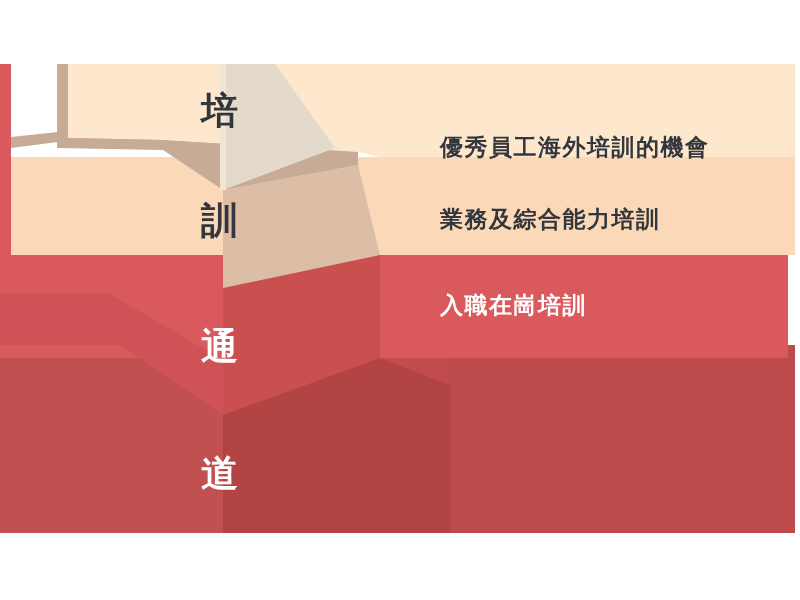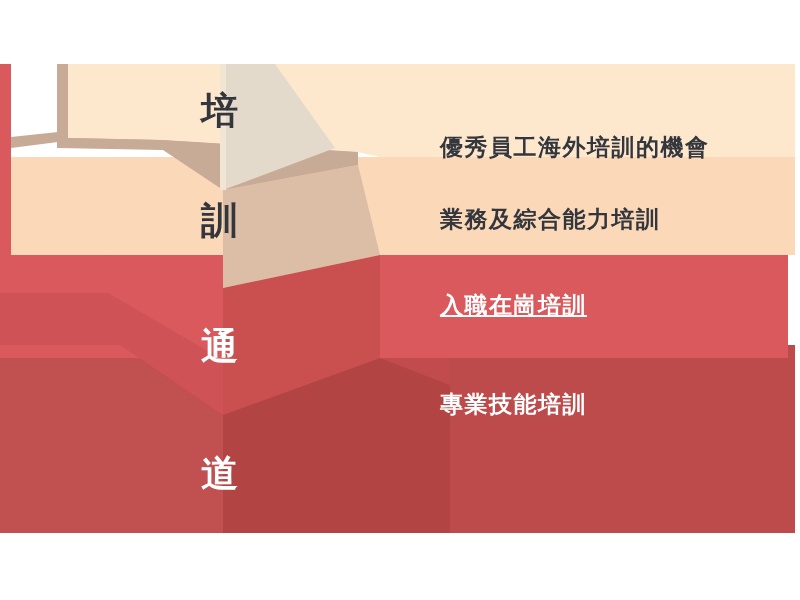--- a/index.html
+++ b/index.html
@@ -95,16 +95,15 @@
     <line x1="223" y1="64" x2="223" y2="533" stroke="#00000000" stroke-width="0"></line>
   </svg>
 
   <div class="spine-char dark" style="left:201px;top:92px;">培</div>
   <div class="spine-char dark" style="left:201px;top:202px;">訓</div>
   <div class="spine-char light" style="left:201px;top:328px;">通</div>
   <div class="spine-char light" style="left:201px;top:455px;">道</div>
 
   <div class="band-label dark" style="left:440px;top:89px;margin-top:47px;">優秀員工海外培訓的機會</div>
   <div class="band-label dark" style="left:440px;top:208px;">業務及綜合能力培訓</div>
-  <div class="band-label light" style="left:440px;top:294px;text-decoration:underline;">入職在崗培訓</div>
-  <div class="band-label light" style="left:440px;top:393px;">專業技能培訓</div>
+  <div class="band-label light" style="left:440px;top:294px;">入職在崗培訓</div>
 
 </div>
 
 </body></html>

